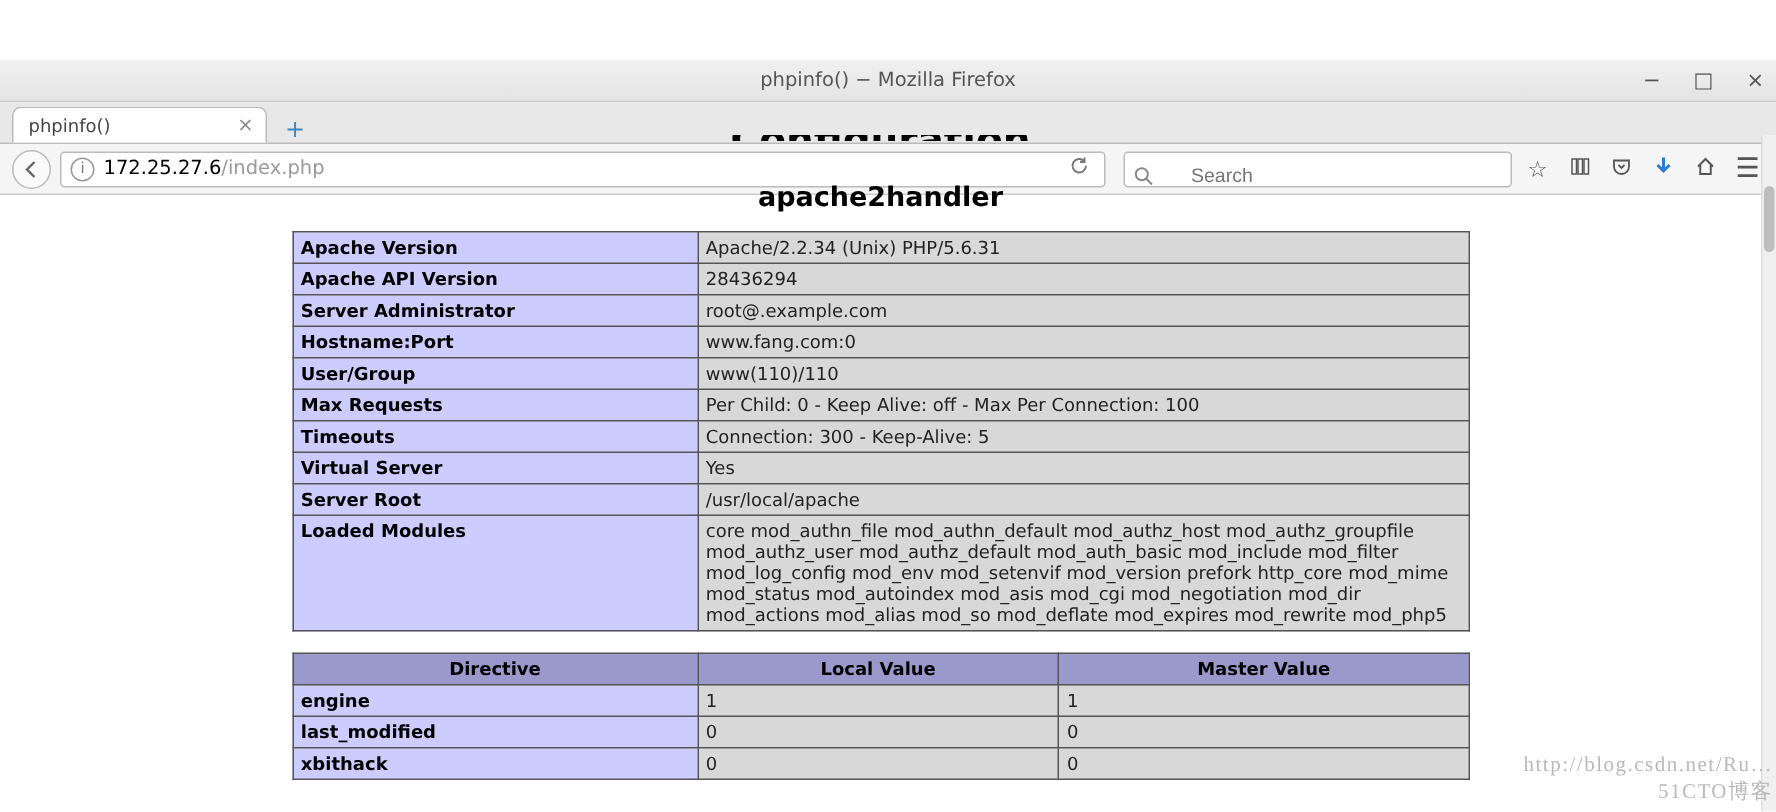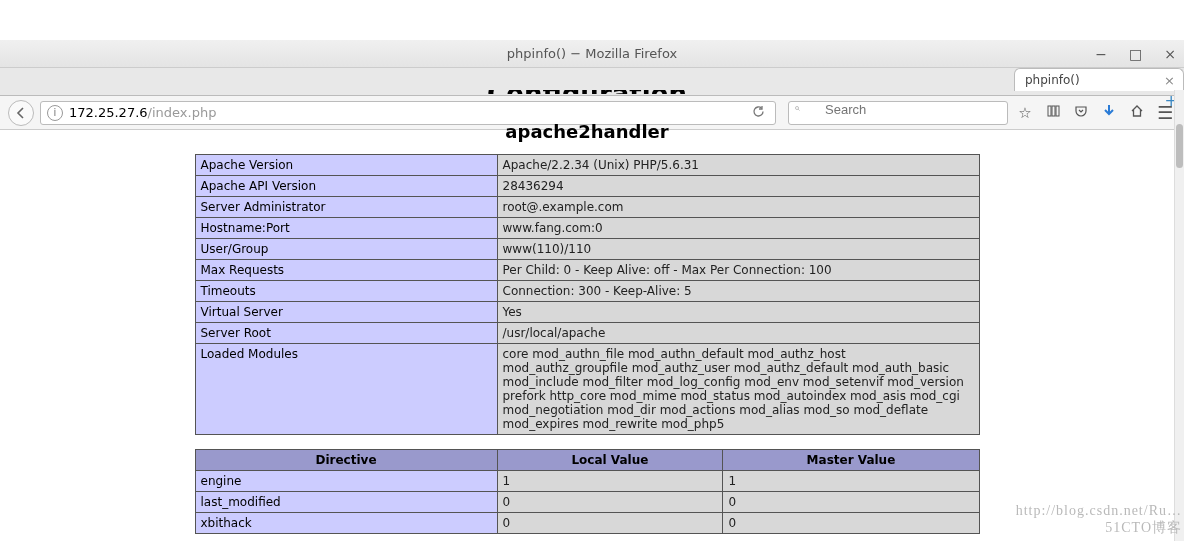--- a/index.html
+++ b/index.html
@@ -34,21 +34,20 @@
       font-size: 14px;
     }
     .titlebar .wincontrols span { cursor: pointer; }
     .tabbar {
       height: 28px;
       background: #e8e8e8;
       display: flex;
       align-items: flex-end;
       padding-left: 8px;
       border-bottom: 1px solid #bbb;
-      flex-direction: column;
     }
     .tab {
       background: #fff;
       border: 1px solid #bbb;
       border-bottom: none;
       border-radius: 6px 6px 0 0;
       padding: 4px 28px 4px 10px;
       font-size: 12px;
       color: #444;
       display: flex;
@@ -112,27 +111,27 @@
     }
     .urlbar .host { color: #000; }
     .urlbar .path { color: #999; }
     .reload {
       margin-left: auto;
       margin-right: 4px;
       color: #777;
       cursor: pointer;
     }
     .searchbar {
-      width: 220px;
+      width: 259px;
       height: 24px;
       border: 1px solid #bbb;
       border-radius: 3px;
       background: #fff;
       display: flex;
-      align-items: flex-start;
+      align-items: flex-end;
       padding: 0 6px;
       color: #888;
       font-size: 13px;
       gap: 20px;
     }
     .searchbar input {
       border: none;
       outline: none;
       flex: 1;
       font-size: 13px;
@@ -193,22 +192,22 @@
     }
     table.info td, table.info th {
       border: 1px solid #545454;
       font-size: 12px;
       padding: 3px 5px;
       text-align: left;
       vertical-align: top;
     }
     table.info td.e {
       background: #ccccff;
-      font-weight: normal;
-      width: 302px;
+      font-weight: bold;
+      width: 270px;
       margin-left: 11px;
     }
     table.info td.v {
       background: #d8d8d8;
       color: #222;
     }
     table.info th {
       background: #9999cc;
       font-weight: bold;
       text-align: center;

